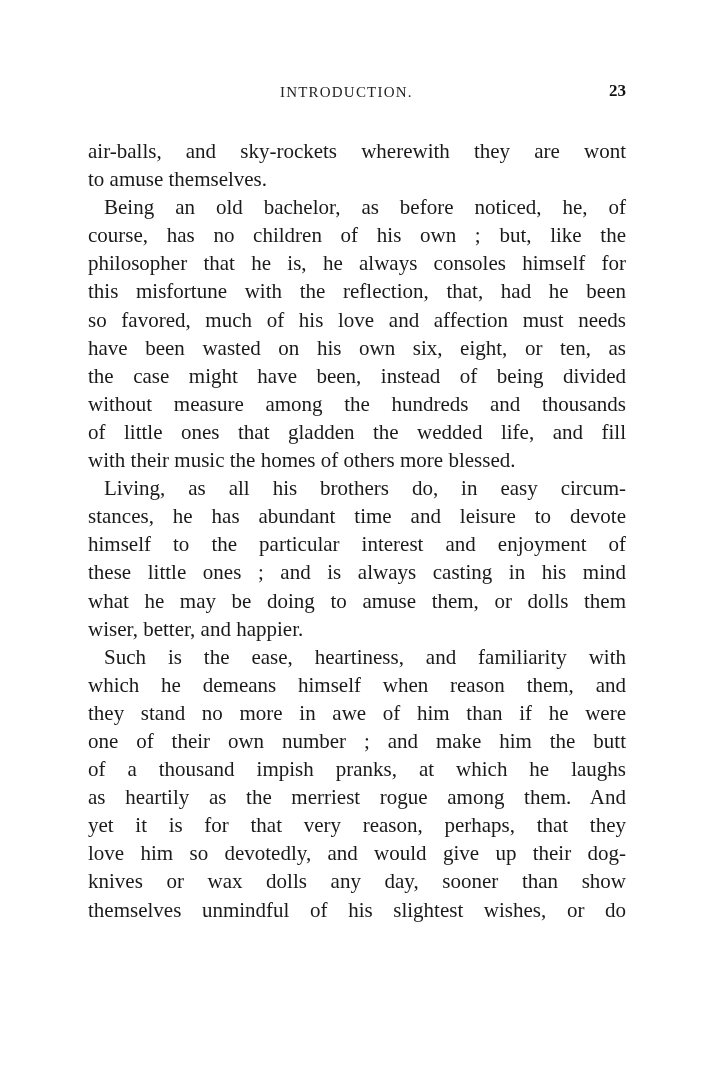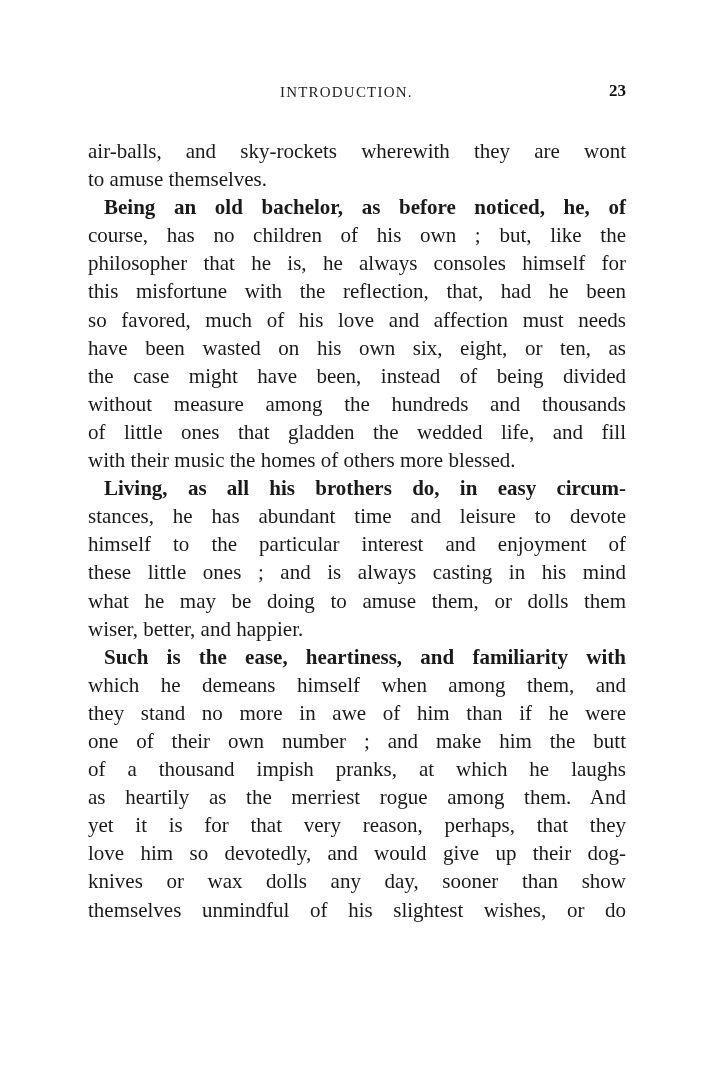--- a/index.html
+++ b/index.html
@@ -58,21 +58,20 @@
       font-size: 21px;
       white-space: nowrap;
       text-align: justify;
       text-align-last: justify;
     }
     .line.last {
       text-align-last: left;
     }
     .line.indent {
       padding-left: 16px;
-      font-weight: bold;
     }
   </style>
 </head>
 <body>
 
 <div class="page">
   <div class="running-head">
     <span class="running-title">INTRODUCTION.</span>
     <span class="page-number">23</span>
   </div>
@@ -97,21 +96,21 @@
       <div>
         <span class="line indent">Living, as all his brothers do, in easy circum-</span>
         <span class="line">stances, he has abundant time and leisure to devote</span>
         <span class="line">himself to the particular interest and enjoyment of</span>
         <span class="line">these little ones ; and is always casting in his mind</span>
         <span class="line">what he may be doing to amuse them, or dolls them</span>
         <span class="line last">wiser, better, and happier.</span>
       </div>
       <div>
         <span class="line indent">Such is the ease, heartiness, and familiarity with</span>
-        <span class="line">which he demeans himself when among them, and</span>
+        <span class="line">which he demeans himself when reason them, and</span>
         <span class="line">they stand no more in awe of him than if he were</span>
         <span class="line">one of their own number ; and make him the butt</span>
         <span class="line">of a thousand impish pranks, at which he laughs</span>
         <span class="line">as heartily as the merriest rogue among them.  And</span>
         <span class="line">yet it is for that very reason, perhaps, that they</span>
         <span class="line">love him so devotedly, and would give up their dog-</span>
         <span class="line">knives or wax dolls any day, sooner than show</span>
         <span class="line">themselves unmindful of his slightest wishes, or do</span>
       </div>
     </div>

